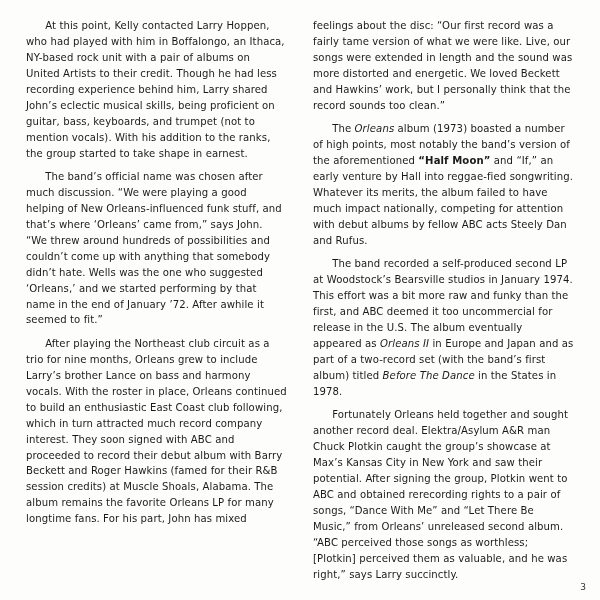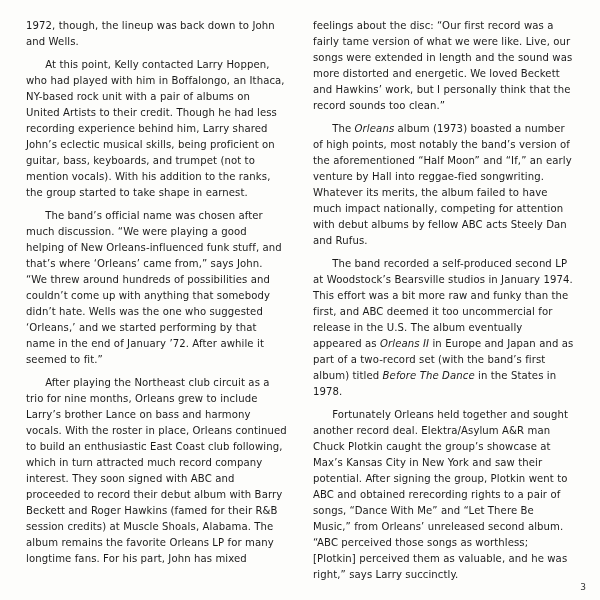--- a/index.html
+++ b/index.html
@@ -43,30 +43,29 @@
   .indent {
     text-indent: 1.9em;
   }
   .page-number {
     position: absolute;
     right: 14px;
     bottom: 8px;
     font-size: 9px;
     color: #333;
   }
-  b { font-weight: 400; }
+  b { font-weight: 700; }
   i { }
 </style>
 </head>
 <body>
 
 <div class="page">
   <div class="columns">
     <div class="col" id="left-col">
-        <p><span>1972, though, the lineup was back down to John and Wells.</span></p>
         <p class="indent"><span>At this point, Kelly contacted Larry Hoppen, who had played with him in Boffalongo, an Ithaca, NY-based rock unit with a pair of albums on United Artists to their credit. Though he had less recording experience behind him, Larry shared John’s eclectic musical skills, being proficient on guitar, bass, keyboards, and trumpet (not to mention vocals). With his addition to the ranks, the group started to take shape in earnest.</span></p>
         <p class="indent"><span>The band’s official name was chosen after much discussion. “We were playing a good helping of New Orleans-influenced funk stuff, and that’s where ‘Orleans’ came from,” says John. “We threw around hundreds of possibilities and couldn’t come up with anything that somebody didn’t hate. Wells was the one who suggested ‘Orleans,’ and we started performing by that name in the end of January ’72. After awhile it seemed to fit.”</span></p>
         <p class="indent"><span>After playing the Northeast club circuit as a trio for nine months, Orleans grew to include Larry’s brother Lance on bass and harmony vocals. With the roster in place, Orleans continued to build an enthusiastic East Coast club following, which in turn attracted much record company interest. They soon signed with ABC and proceeded to record their debut album with Barry Beckett and Roger Hawkins (famed for their R&amp;B session credits) at Muscle Shoals, Alabama. The album remains the favorite Orleans LP for many longtime fans. For his part, John has mixed</span></p>
       </div>
     <div class="col" id="right-col">
         <p><span>feelings about the disc: “Our first record was a fairly tame version of what we were like. Live, our songs were extended in length and the sound was more distorted and energetic. We loved Beckett and Hawkins’ work, but I personally think that the record sounds too clean.”</span></p>
         <p class="indent"><span>The </span><i>Orleans</i><span> album (1973) boasted a number of high points, most notably the band’s version of the aforementioned </span><b>“Half Moon”</b><span> and “If,” an early venture by Hall into reggae-fied songwriting. Whatever its merits, the album failed to have much impact nationally, competing for attention with debut albums by fellow ABC acts Steely Dan and Rufus.</span></p>
         <p class="indent"><span>The band recorded a self-produced second LP at Woodstock’s Bearsville studios in January 1974. This effort was a bit more raw and funky than the first, and ABC deemed it too uncommercial for release in the U.S. The album eventually appeared as </span><i>Orleans II</i><span> in Europe and Japan and as part of a two-record set (with the band’s first album) titled </span><i>Before The Dance</i><span> in the States in 1978.</span></p>
         <p class="indent"><span>Fortunately Orleans held together and sought another record deal. Elektra/Asylum A&amp;R man Chuck Plotkin caught the group’s showcase at Max’s Kansas City in New York and saw their potential. After signing the group, Plotkin went to ABC and obtained rerecording rights to a pair of songs, “Dance With Me” and “Let There Be Music,” from Orleans’ unreleased second album. “ABC perceived those songs as worthless; [Plotkin] perceived them as valuable, and he was right,” says Larry succinctly.</span></p>
       </div>

